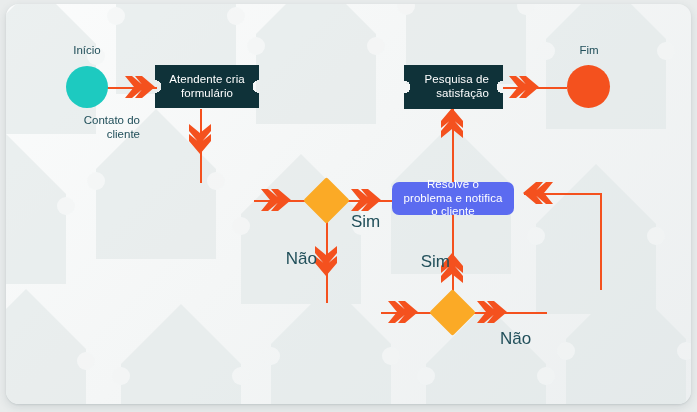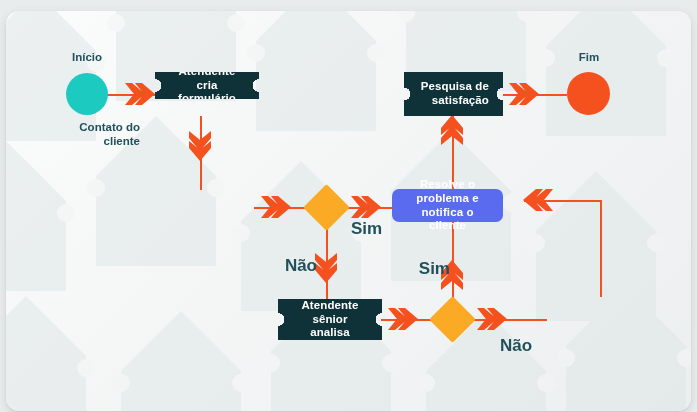--- a/index.html
+++ b/index.html
@@ -4,27 +4,26 @@
 <title>Fluxograma de Atendimento</title>
 <style>
   html,body{margin:0;padding:0;}
   body{
     width:697px;height:412px;
     background:#e9ecec;
     font-family:"Liberation Sans","DejaVu Sans",sans-serif;
     overflow:hidden;
   }
   #card{
-    position:absolute;left:6px;top:11px;
+    position:absolute;left:6px;top:4px;
     width:685px;height:400px;
     border-radius:13px;
     background:linear-gradient(135deg,#fbfcfc 0%,#f4f6f6 45%,#eceff0 100%);
     box-shadow:0 3px 10px rgba(40,60,70,.13), 0 1px 2px rgba(40,60,70,.10);
     overflow:hidden;
-    font-weight:bold;
   }
   #watermark{position:absolute;inset:0;opacity:1;pointer-events:none;}
   #canvas{position:absolute;inset:0;}
 
   
   .node{position:absolute;box-sizing:border-box;display:flex;align-items:center;
         justify-content:center;text-align:center;line-height:1.18;}
 
   .ticket{
     color:#ffffff;font-size:11.5px;background:#0f3239;
@@ -138,39 +137,37 @@
 
         <path d="M540 178 l-13 11 13 11 7 0 -9 -11 9 -11 z M530 178 l-13 11 13 11 7 0 -9 -11 9 -11 z"></path>
       </g>
     </svg>
 
     <div class="node circle" style="left:60px;top:62px;width:42px;height:42px;background:#1dcac0;"></div>
     <div class="lbl" style="left:38px;top:40px;width:86px;">Início</div>
     <div class="lbl" style="left:28px;top:110px;width:106px;text-align:right;">Contato do
 cliente</div>
 
-    <div class="node ticket" style="left:149px;top:61px;width:104px;height:27px;">Atendente
+    <div class="node ticket" style="left:149px;top:61px;width:104px;height:43px;">Atendente
 cria formulário</div>
 
 
     <div class="node diamond" style="left:304px;top:180px;width:33px;height:33px;"></div>
     <div class="lbl sm" style="left:345px;top:208px;width:40px;text-align:left;">Sim</div>
     <div class="lbl sm" style="left:271px;top:245px;width:40px;text-align:right;">Não</div>
 
-    <div class="node pill" style="left:386px;top:178px;width:111px;height:33px;">Resolve o problema
+    <div class="node pill" style="left:386px;top:178px;width:122px;height:33px;">Resolve o problema
 e notifica o cliente</div>
 
     <div class="node ticket" style="left:398px;top:61px;width:99px;height:44px;text-align:right;">Pesquisa de
 satisfação</div>
 
     <div class="node circle" style="left:561px;top:61px;width:43px;height:43px;background:#f4511e;"></div>
     <div class="lbl" style="left:550px;top:40px;width:66px;">Fim</div>
 
-    <div class="node ticket" style="left:272px;top:288px;width:104px;height:41px;">Atendente
-sênior analisa</div>
 
     <div class="node diamond" style="left:430px;top:292px;width:33px;height:33px;"></div>
     <div class="lbl sm" style="left:404px;top:248px;width:40px;text-align:right;">Sim</div>
     <div class="lbl sm" style="left:494px;top:325px;width:40px;text-align:left;">Não</div>
 
 
   </div>
 </div>
 
 </body></html>

